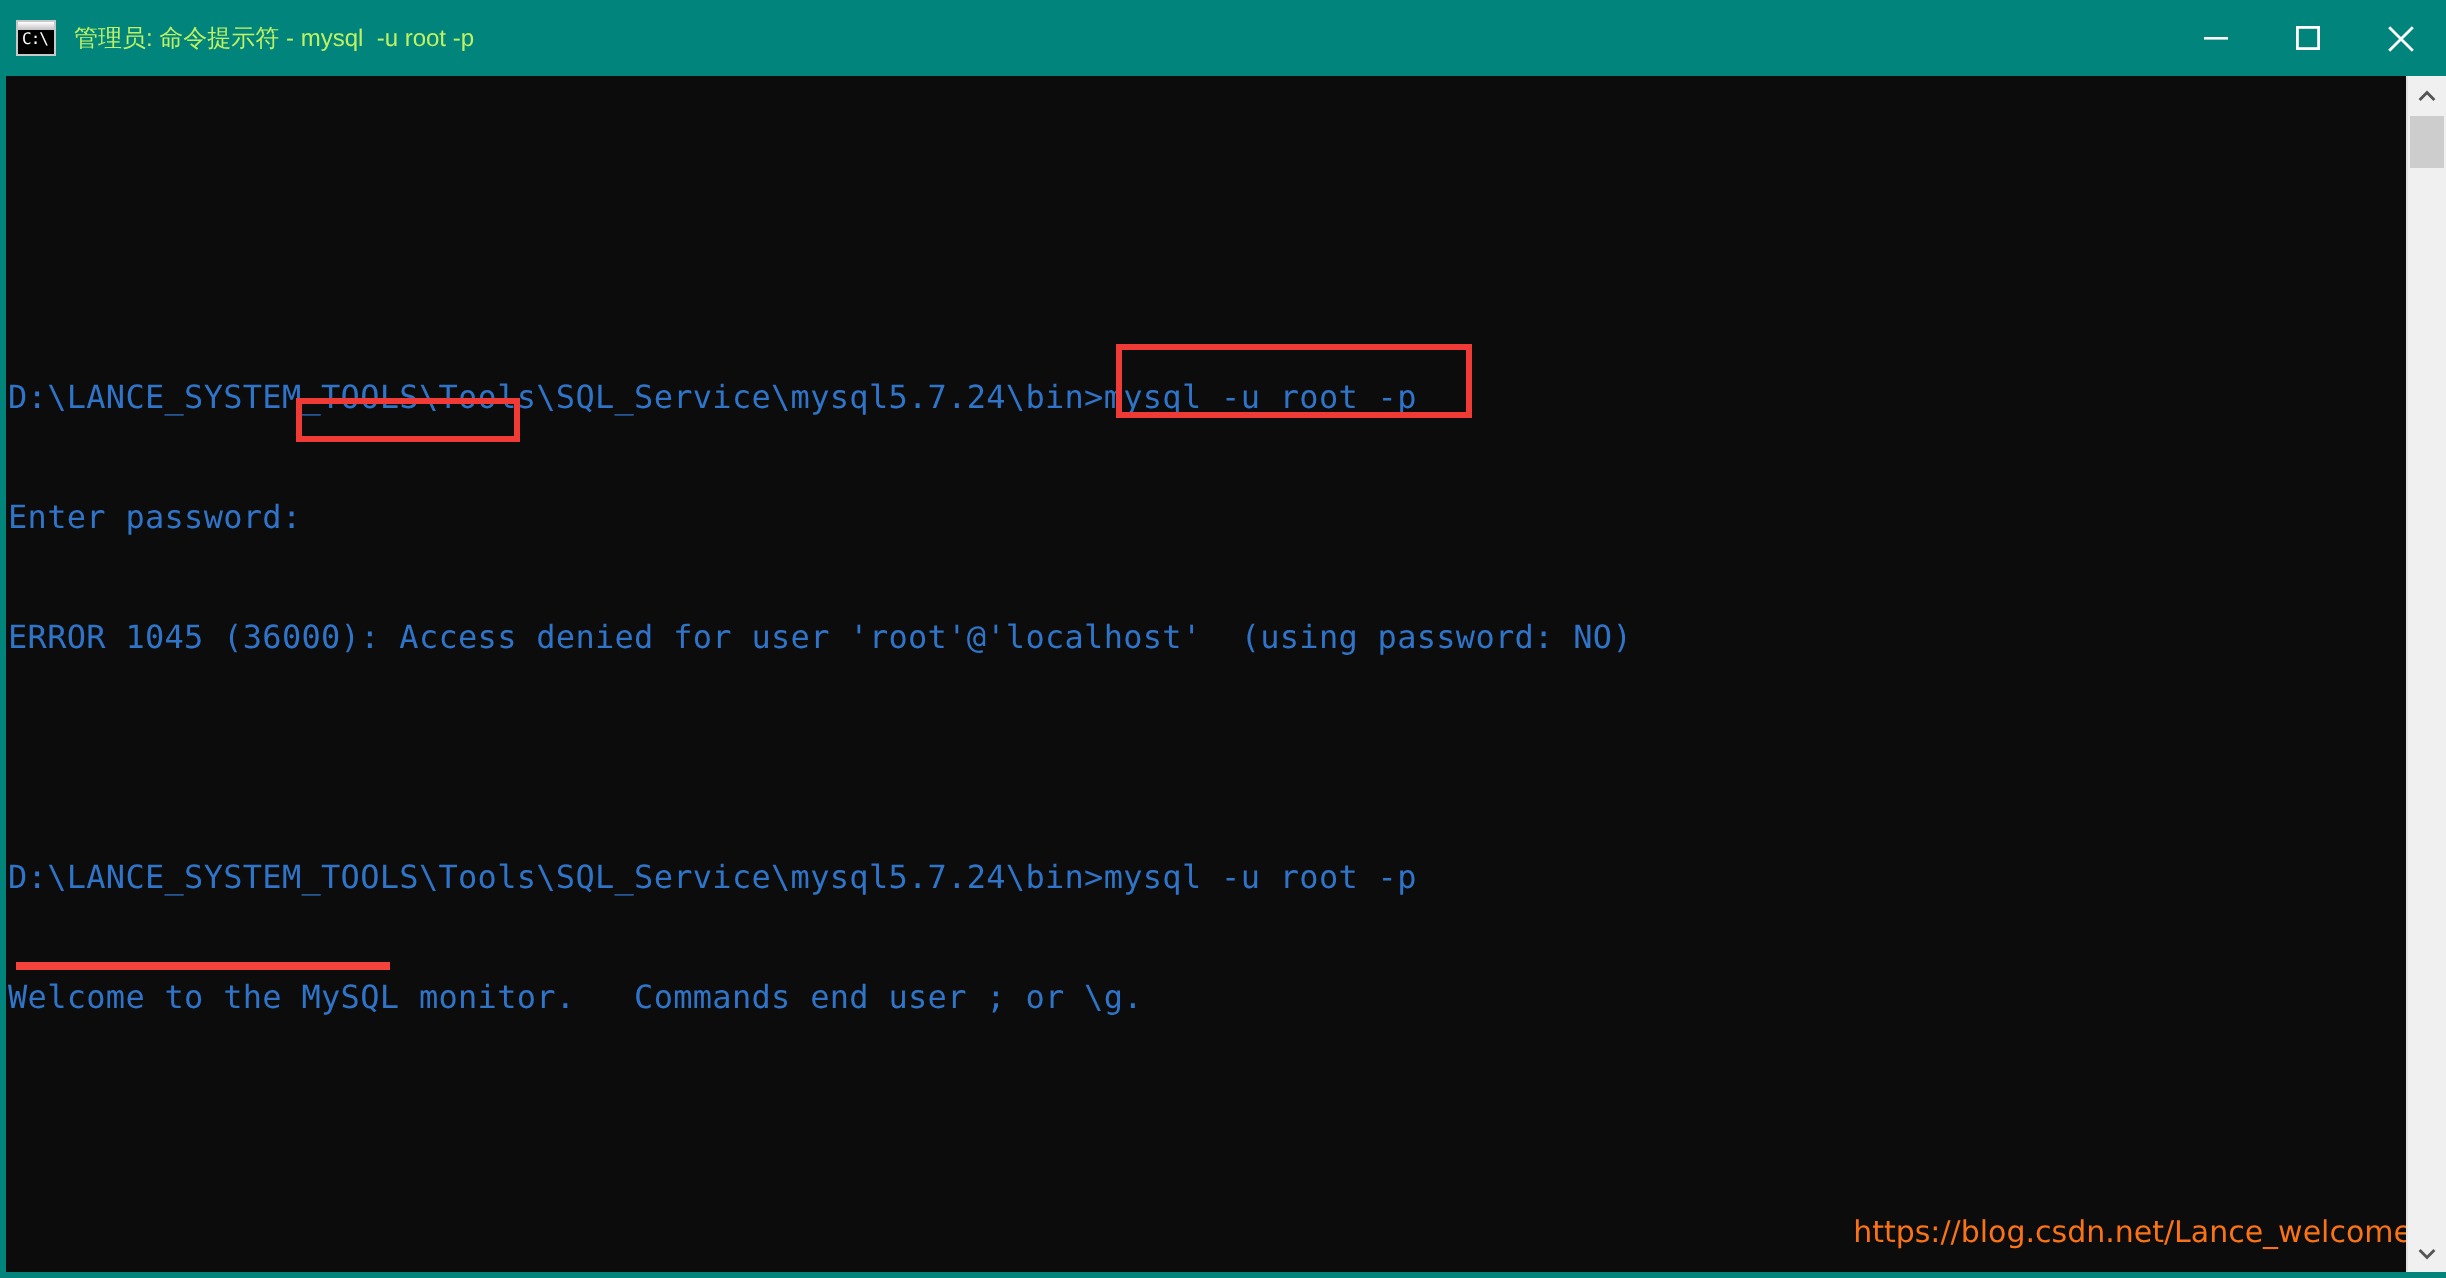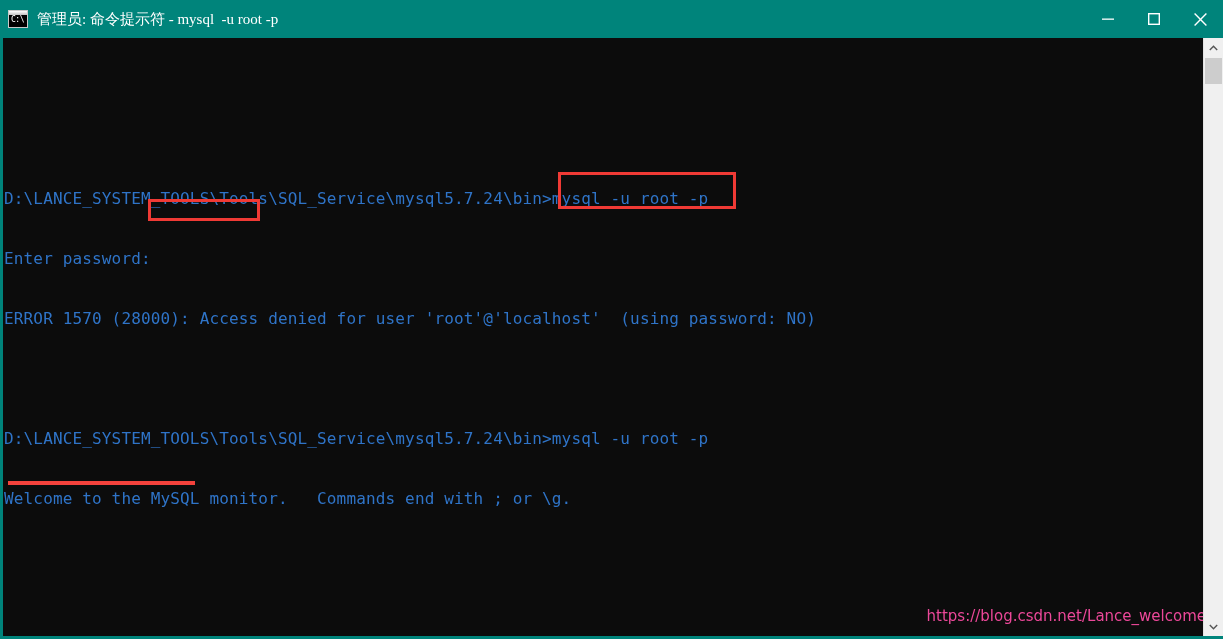--- a/index.html
+++ b/index.html
@@ -52,25 +52,25 @@
   .cmd-icon .glyph {
     position: absolute;
     left: 2px; top: 4px;
     font-family: "DejaVu Sans Mono", monospace;
     font-size: 8px;
     line-height: 9px;
     color: #ffffff;
     letter-spacing: -0.5px;
   }
   #title-text {
-    color: #ffffff;
-    font-size: 15px;
+    color: #bef264;
+    font-size: 12px;
     line-height: 38px;
     white-space: pre;
-    font-family: Liberation Serif, serif;
+    font-family: Liberation Sans, sans-serif;
   }
 
   #window-controls {
     position: absolute;
     right: 0; top: 0;
     height: 38px;
     display: flex;
   }
   .winbtn {
     width: 46px; height: 38px;
@@ -124,21 +124,21 @@
     position: absolute;
     background: #f4423c;
     height: 4px;
   }
 
   
   #watermark {
     position: absolute;
     right: 14px;
     bottom: 11px;
-    color: #ec4899;
+    color: #f97316;
     font-size: 15px;
     font-family: "DejaVu Sans", "Liberation Sans", sans-serif;
     white-space: pre;
   }
 
   
   #scrollbar {
     position: absolute;
     right: 0; top: 38px;
     width: 20px;
@@ -197,24 +197,24 @@
       </div>
     </div>
   </div>
 
   <div id="console">
 
     <div id="text-layer">
       <div class="line"></div>
       <div class="line">D:\LANCE_SYSTEM_TOOLS\Tools\SQL_Service\mysql5.7.24\bin&gt;mysql -u root -p</div>
       <div class="line">Enter password:</div>
-      <div class="line">ERROR 1570 (28000): Access denied for user 'root'@'localhost'  (using password: NO)</div>
+      <div class="line">ERROR 1045 (36000): Access denied for user 'root'@'localhost'  (using password: NO)</div>
       <div class="line"></div>
       <div class="line">D:\LANCE_SYSTEM_TOOLS\Tools\SQL_Service\mysql5.7.24\bin&gt;mysql -u root -p</div>
-      <div class="line">Welcome to the MySQL monitor.   Commands end with ; or \g.</div>
+      <div class="line">Welcome to the MySQL monitor.   Commands end user ; or \g.</div>
       
       
       
       
       
       
       
       
       
       

